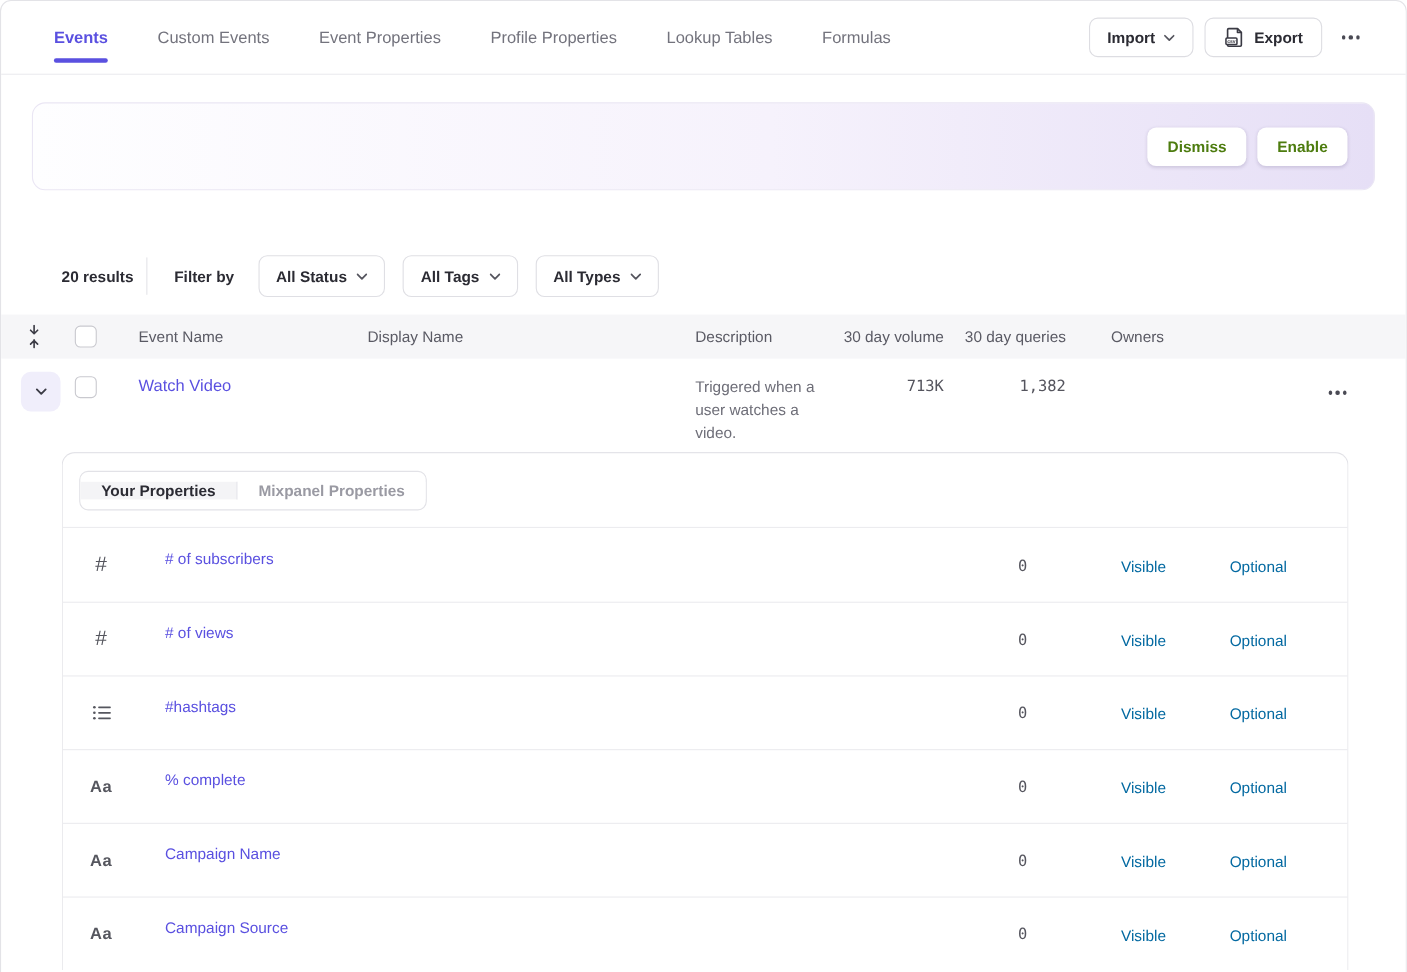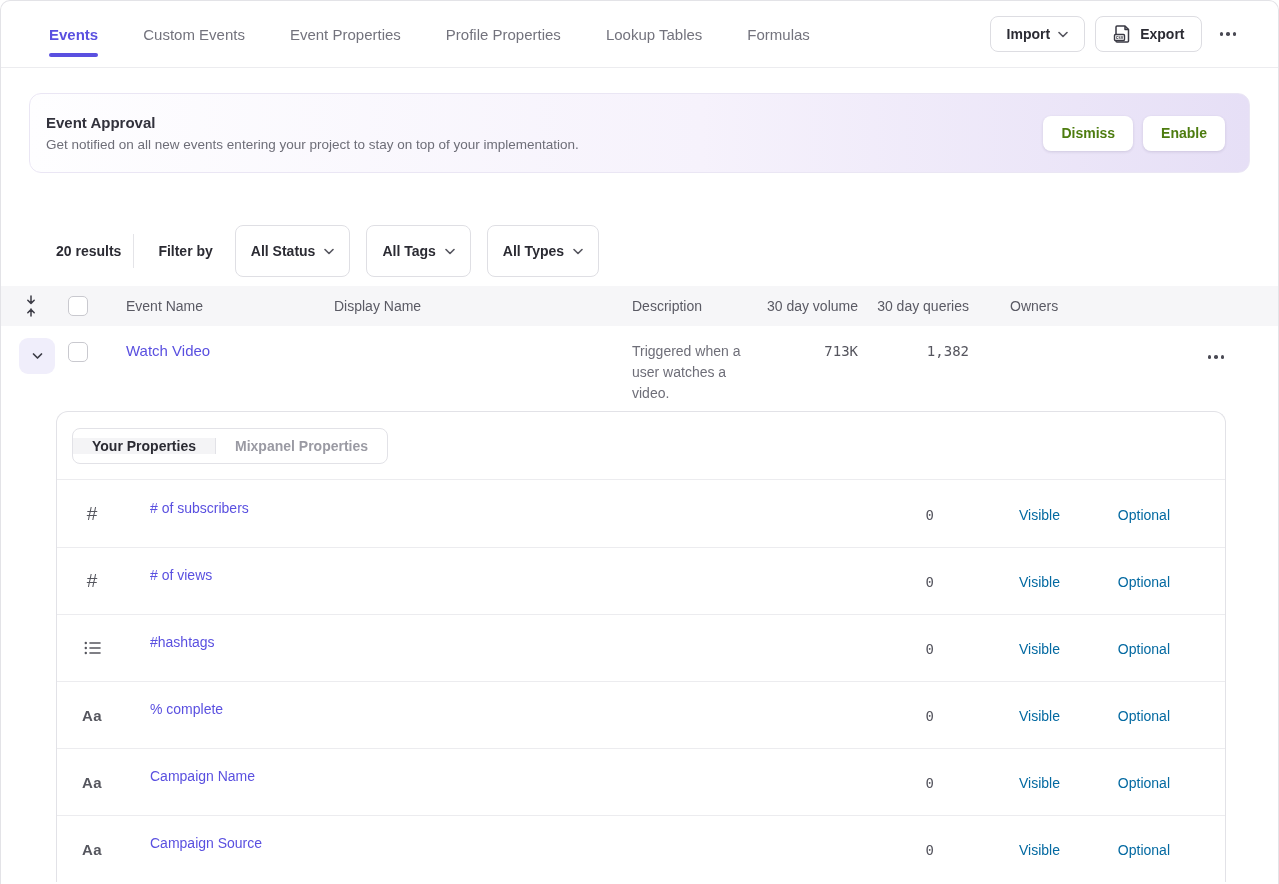--- a/index.html
+++ b/index.html
@@ -36,21 +36,21 @@
   .banner-actions { margin-left:auto; display:flex; gap:10px; }
   .banner-btn { height:35px; padding:0 18px; border:none; border-radius:8px; background:#fff;
     box-shadow:0 1px 3px rgba(40,30,80,.14); font-size:14px; font-weight:600;
     color:#4d7c0f; cursor:pointer; font-family:inherit; }
 
   
   .filter-row { margin-top:59px; height:38px; display:flex; align-items:center; padding-left:55px; }
   .results { font-size:14px; font-weight:700; color:#2b2b33; }
   .vdiv { width:1px; height:34px; background:#e4e4e8; margin:0 24px 0 12px; }
   .filter-by { font-size:14px; font-weight:700; color:#2b2b33; margin-right:22px; }
-  .pill { display:flex; align-items:center; gap:9px; height:52px; padding:0 15px;
+  .pill { display:flex; align-items:center; gap:9px; height:38px; padding:0 15px;
     border:1px solid #dfdfe4; border-radius:8px; background:#fff; font-size:14px;
     font-weight:600; color:#2b2b33; margin-right:16px; cursor:pointer; }
   .search-box { margin-left:auto; margin-right:20px; width:181px; height:36px;
     background:#f1f1f4; border-radius:8px; display:flex; align-items:center; padding:0 10px; gap:8px; }
   .search-box input { border:none; outline:none; background:transparent; font-size:14px;
     color:#3a3a44; width:130px; font-family:inherit; }
   .search-box input::placeholder { color:#8d8d97; }
 
   
   .tbl-grid { display:grid;
@@ -150,24 +150,20 @@
         <span class="dots">
             <i></i>
             <i></i>
             <i></i>
           </span>
       </button>
     </div>
   </div>
 
   <div class="banner">
-    <div class="banner-text">
-      <div class="banner-title">Event Approval</div>
-      <div class="banner-desc">Get notified on all new events entering your project to stay on top of your implementation.</div>
-    </div>
     <div class="banner-actions">
       <button class="banner-btn">Dismiss</button>
       <button class="banner-btn">Enable</button>
     </div>
   </div>
 
   <div class="filter-row">
     <span class="results">20 results</span>
     <span class="vdiv"></span>
     <span class="filter-by">Filter by</span>

